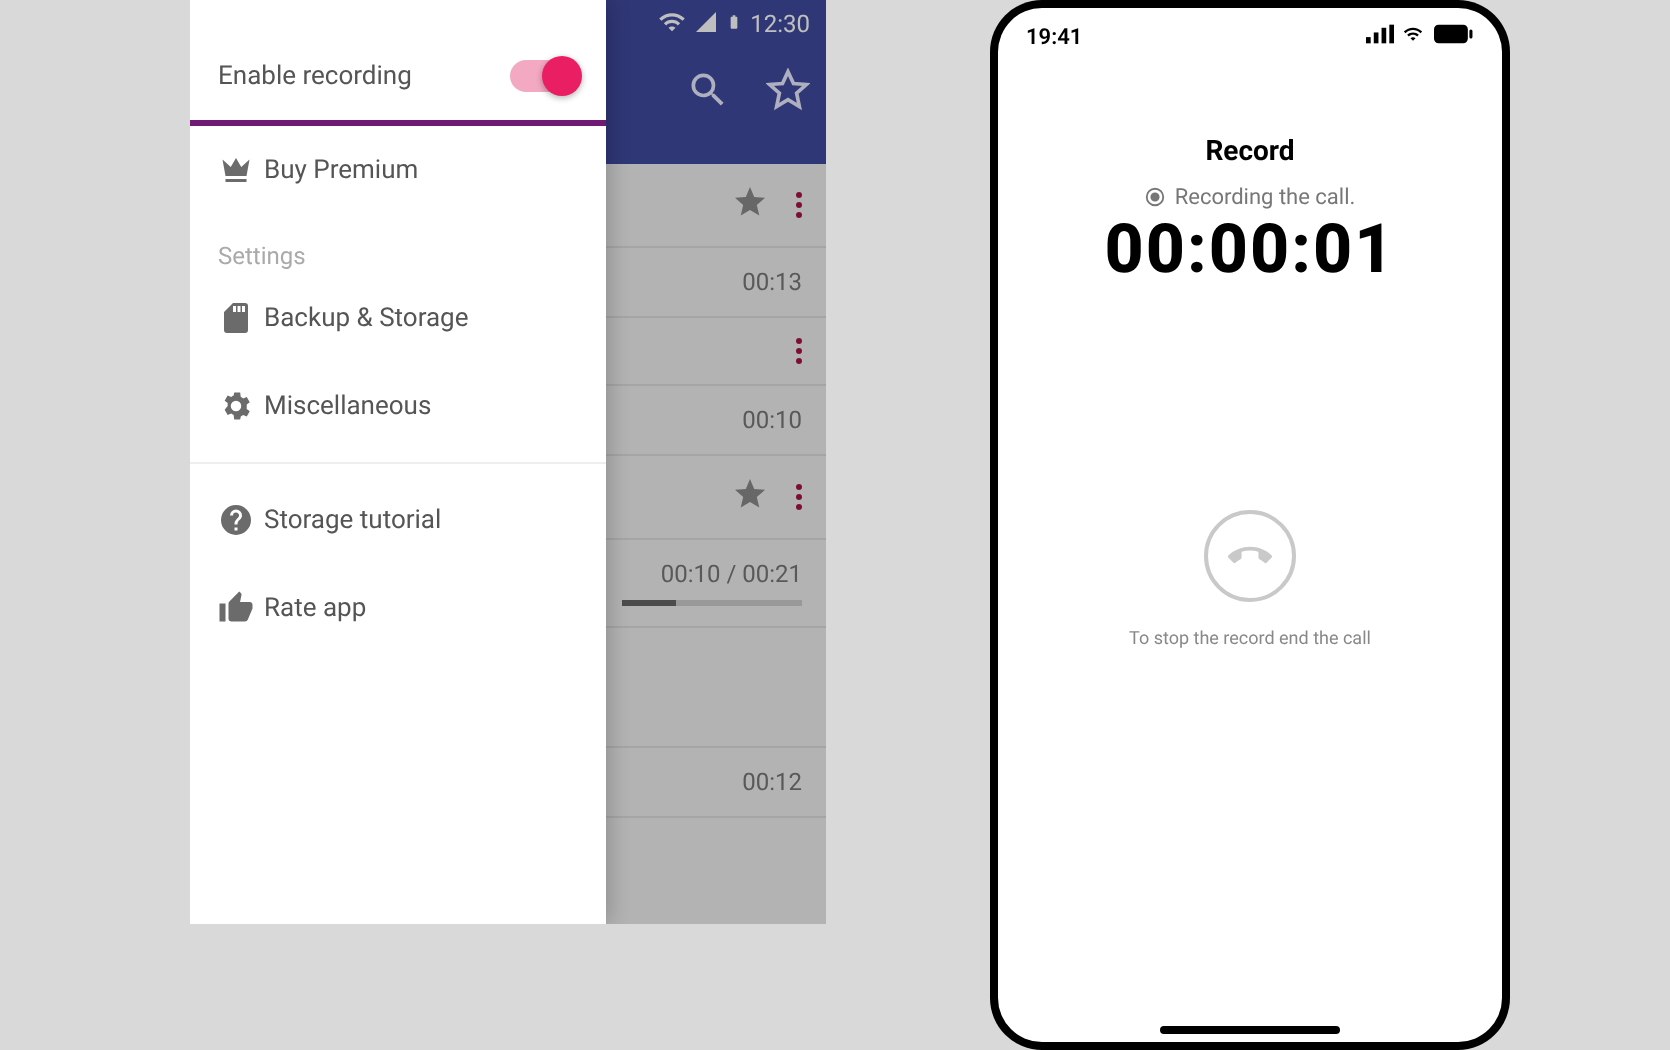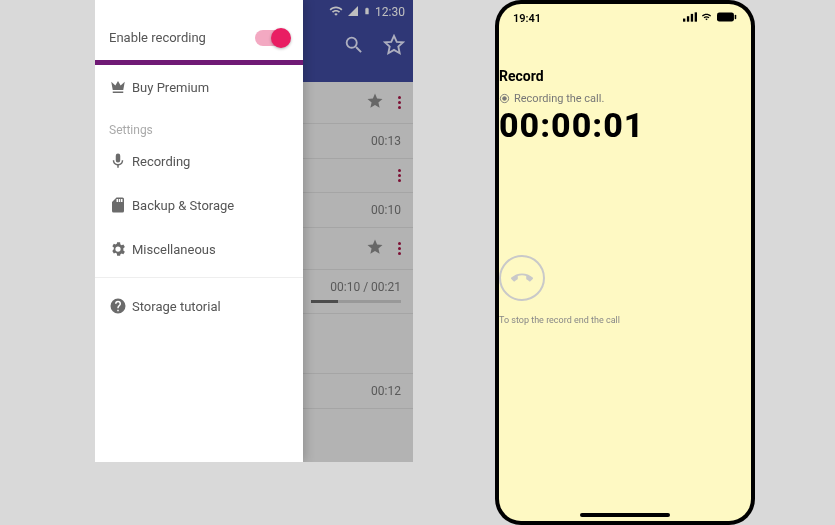--- a/index.html
+++ b/index.html
@@ -65,22 +65,22 @@
   .drawer-scrim{
     position:absolute;inset:0;background:rgba(0,0,0,.25);
   }
   .drawer{
     position:absolute;left:0;top:0;bottom:0;width:208px;background:#fff;
     box-shadow:2px 0 10px rgba(0,0,0,.2);
     display:flex;flex-direction:column;
   }
   .drawer-top{
     padding: 24px 14px 14px;
-    display:flex;justify-content:space-between;
-    border-bottom:5px solid #701a75;
+    display:flex;align-items:center;justify-content:space-between;
+    border-bottom:3px solid #701a75;
     margin-top:6px;
   }
   .drawer-top span{font-size:13px;color:#555;}
   .toggle{
     width:34px;height:16px;background:#f3a9c2;border-radius:10px;position:relative;
   }
   .toggle .knob{
     position:absolute;right:-2px;top:-2px;width:20px;height:20px;border-radius:50%;
     background:#e91e63;box-shadow:0 1px 3px rgba(0,0,0,.3);
   }
@@ -98,23 +98,23 @@
 
   
   .phone-right{
     position:absolute; left:495px; top:0;
     width:260px; height:525px;
     background:#000;
     border-radius:26px;
     padding:4px;
   }
   .ios-screen{
-    width:100%;height:100%;background:#fef9c3;border-radius:22px;
+    width:100%;height:100%;background:#ffffff;border-radius:22px;
     position:relative;overflow:hidden;
-    display:flex;flex-direction:column;align-items:flex-start;
+    display:flex;flex-direction:column;align-items:center;
   }
   .ios-status{
     width:100%;height:28px;display:flex;justify-content:space-between;align-items:center;
     padding:0 14px;font-size:11px;font-weight:600;
   }
   .ios-title{font-size:14px;font-weight:700;margin-top:36px;}
   .ios-number{font-size:16px;font-weight:700;margin-top:38px;}
   .ios-rec{font-size:11px;color:#777;margin-top:8px;display:flex;align-items:center;gap:4px;}
   .ios-timer{font-size:34px;font-weight:800;letter-spacing:1px;}
   .end-circle{
@@ -230,44 +230,44 @@
       <svg viewBox="0 0 24 24">
           <path d="M5 16L3 5l5.5 5L12 4l3.5 6L21 5l-2 11H5zm0 2h14v2H5v-2z"></path>
         </svg>
       <span>Buy Premium</span>
     </div>
 
     <div class="drawer-section">Settings</div>
 
     <div class="drawer-item">
       <svg viewBox="0 0 24 24">
-          <path d="M12 14a3 3 0 003-3V5a3 3 0 00-6 0v6a3 3 0 003 3zm5-3a5 5 0 01-10 0H5a7 7 0 006 6.92V21h2v-3.08A7 7 0 0019 11h-2z"></path>
-        </svg>
-      <span>Recording</span>
-    </div>
-    <div class="drawer-item">
-      <svg viewBox="0 0 24 24">
           <path d="M18 2h-8L4 8v12a2 2 0 002 2h12a2 2 0 002-2V4a2 2 0 00-2-2zm-6 6H10V4h2v4zm3 0h-2V4h2v4zm3 0h-2V4h2v4z"></path>
         </svg>
       <span>Backup &amp; Storage</span>
     </div>
     <div class="drawer-item">
       <svg viewBox="0 0 24 24">
           <path d="M19.14 12.94a7.07 7.07 0 000-1.88l2.03-1.58-2-3.46-2.39.96a7.03 7.03 0 00-1.62-.94L14.8 3h-4l-.36 2.04c-.58.23-1.12.55-1.62.94l-2.39-.96-2 3.46 2.03 1.58a7.07 7.07 0 000 1.88L4.43 14.5l2 3.46 2.39-.96c.5.39 1.04.71 1.62.94L10.8 21h4l.36-2.04c.58-.23 1.12-.55 1.62-.94l2.39.96 2-3.46-2.03-1.58zM12 15.5A3.5 3.5 0 1112 8.5a3.5 3.5 0 010 7z"></path>
         </svg>
       <span>Miscellaneous</span>
     </div>
 
     <div class="drawer-divider"></div>
 
     <div class="drawer-item">
       <svg viewBox="0 0 24 24">
           <path d="M12 2a10 10 0 100 20 10 10 0 000-20zm1 17h-2v-2h2v2zm2.07-7.75l-.9.92C13.45 12.9 13 13.5 13 15h-2v-.5c0-1.1.45-2.1 1.17-2.83l1.24-1.26A1.98 1.98 0 0012 7a2 2 0 00-2 2H8a4 4 0 118 0c0 .88-.36 1.68-.93 2.25z"></path>
         </svg>
       <span>Storage tutorial</span>
+    </div>
+    <div class="drawer-item">
+      <svg viewBox="0 0 24 24">
+          <path d="M1 21h4V9H1v12zM23 10a2 2 0 00-2-2h-6.31l.95-4.57.03-.32a1.5 1.5 0 00-.44-1.06L14.17 1 7.59 7.59A2 2 0 007 9v10a2 2 0 002 2h9a2 2 0 001.84-1.22l3.02-7.05c.09-.23.14-.47.14-.73V10z"></path>
+        </svg>
+      <span>Rate app</span>
     </div>
   </div>
 </div>
 
 <div class="phone-right">
   <div class="ios-screen">
     <div class="ios-status">
       <span>19:41</span>
       <span>
         <svg width="14" height="10" viewBox="0 0 18 12">

